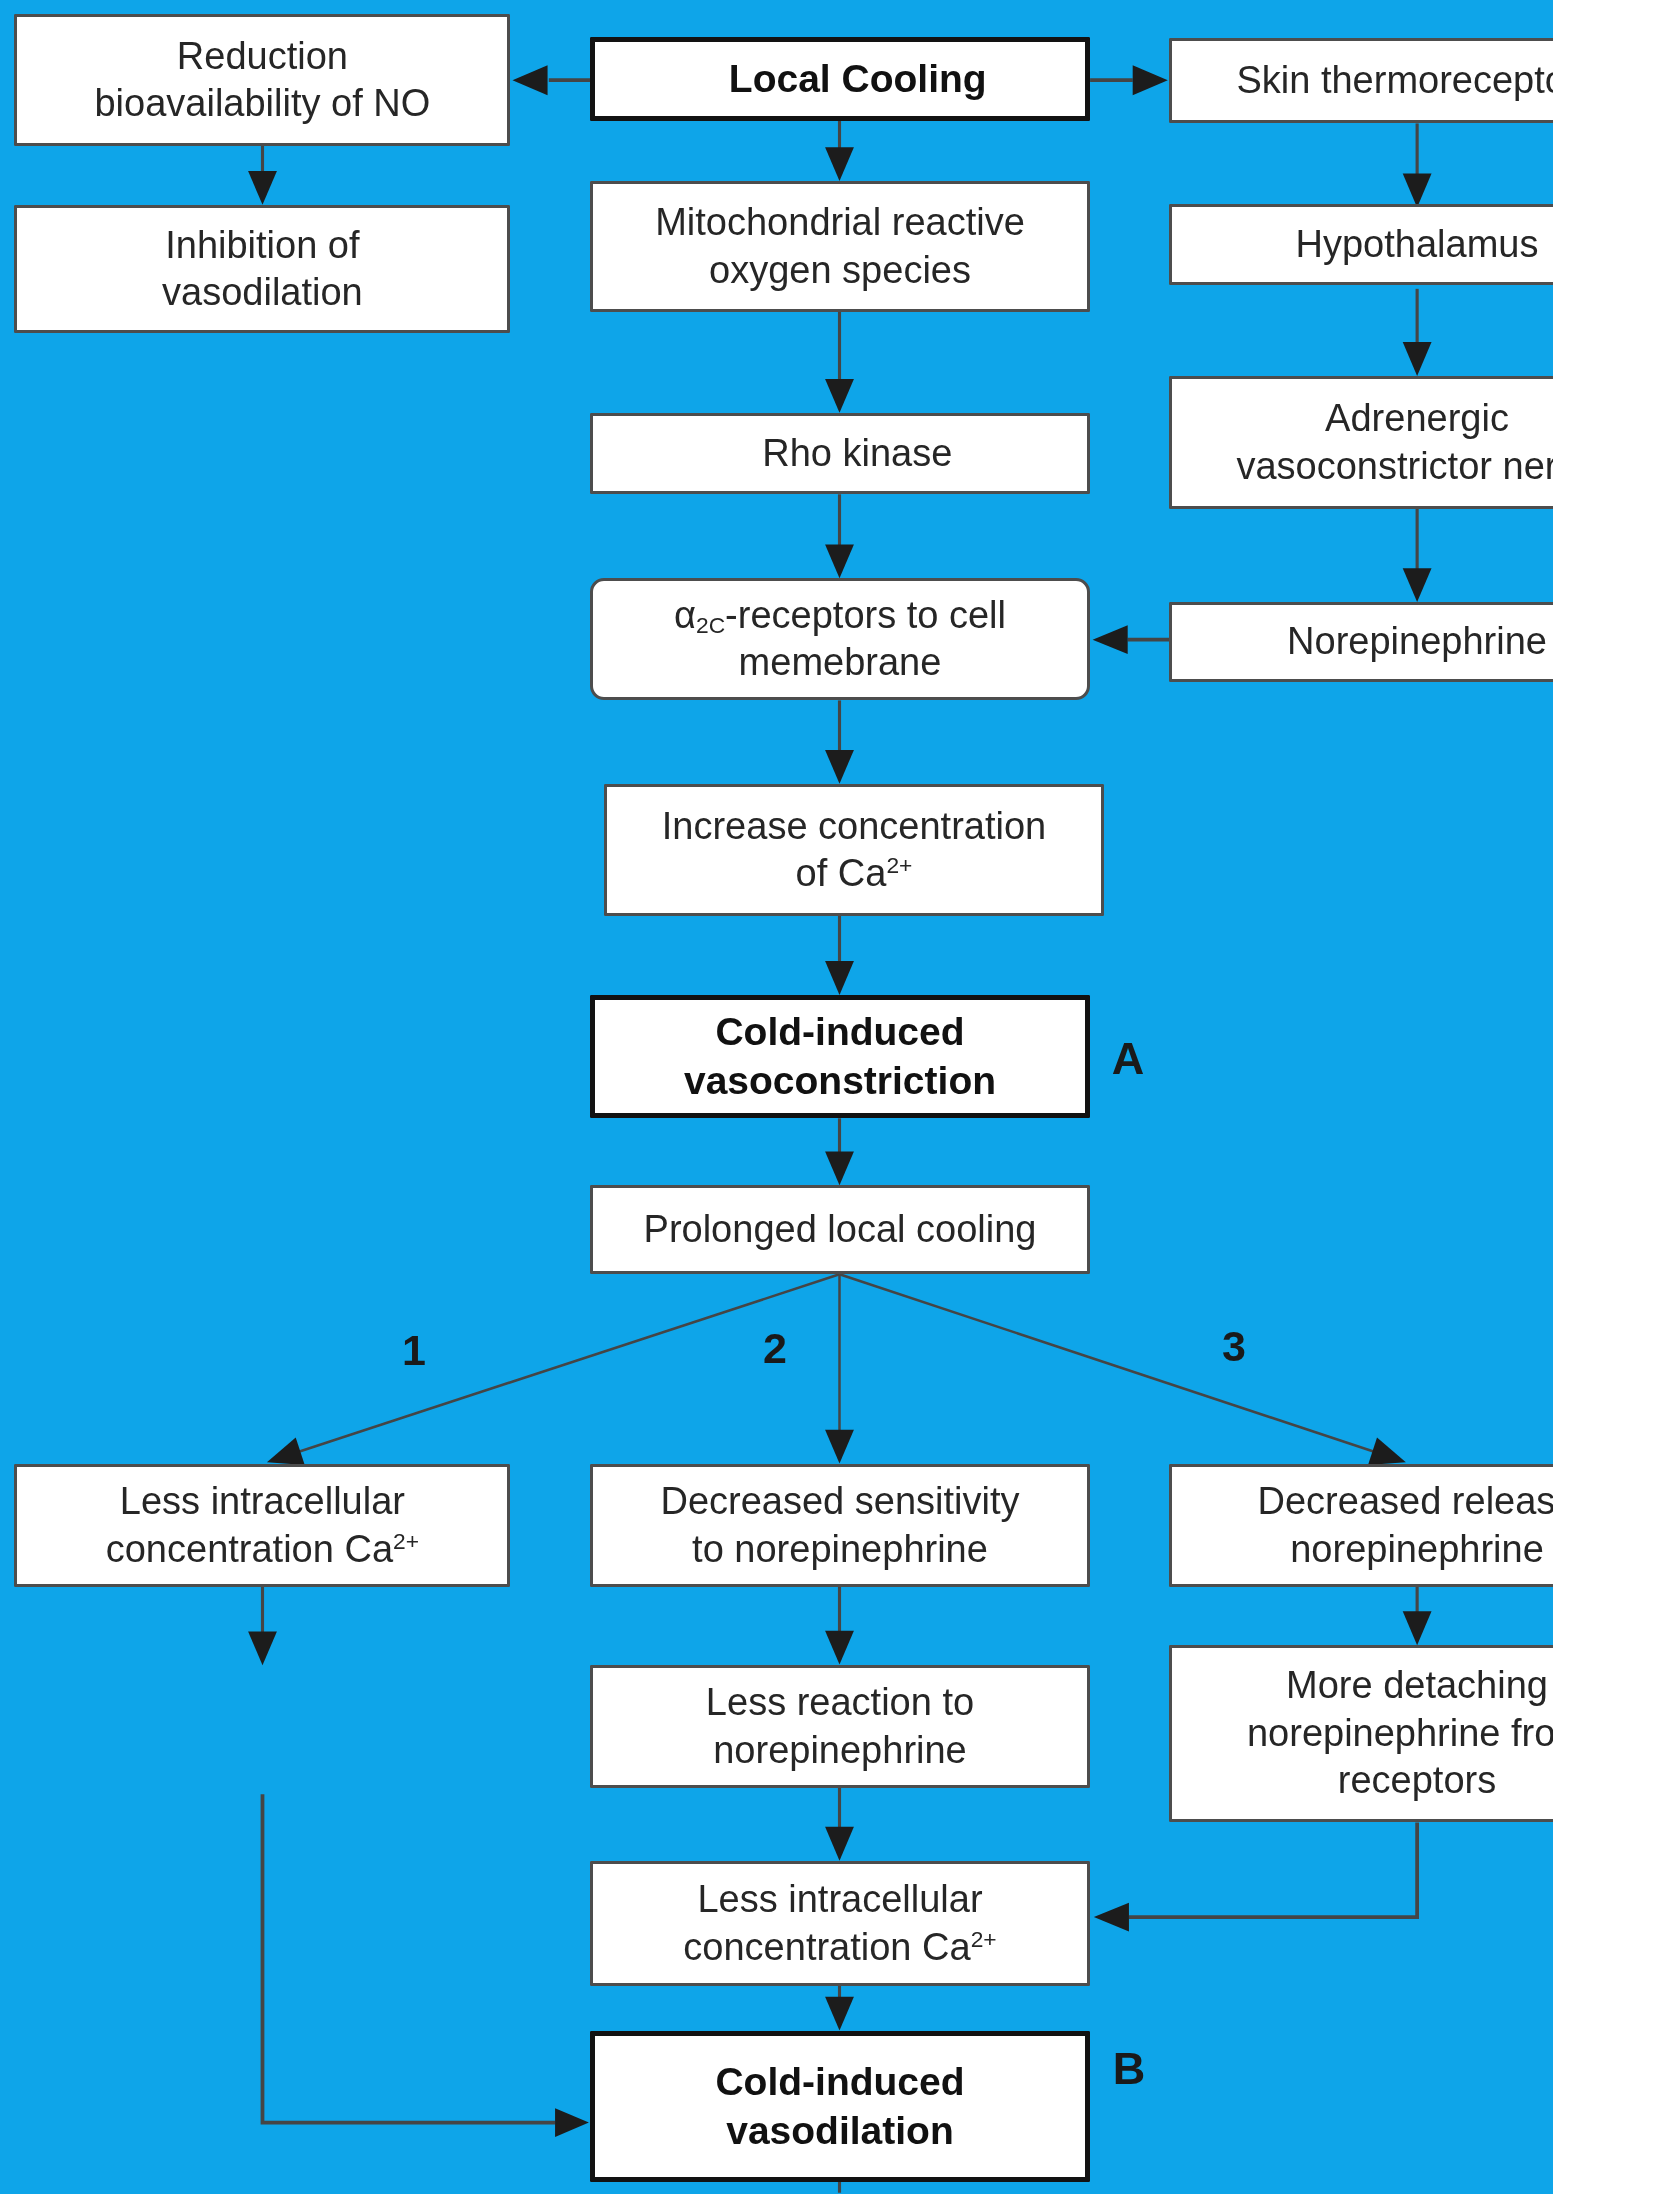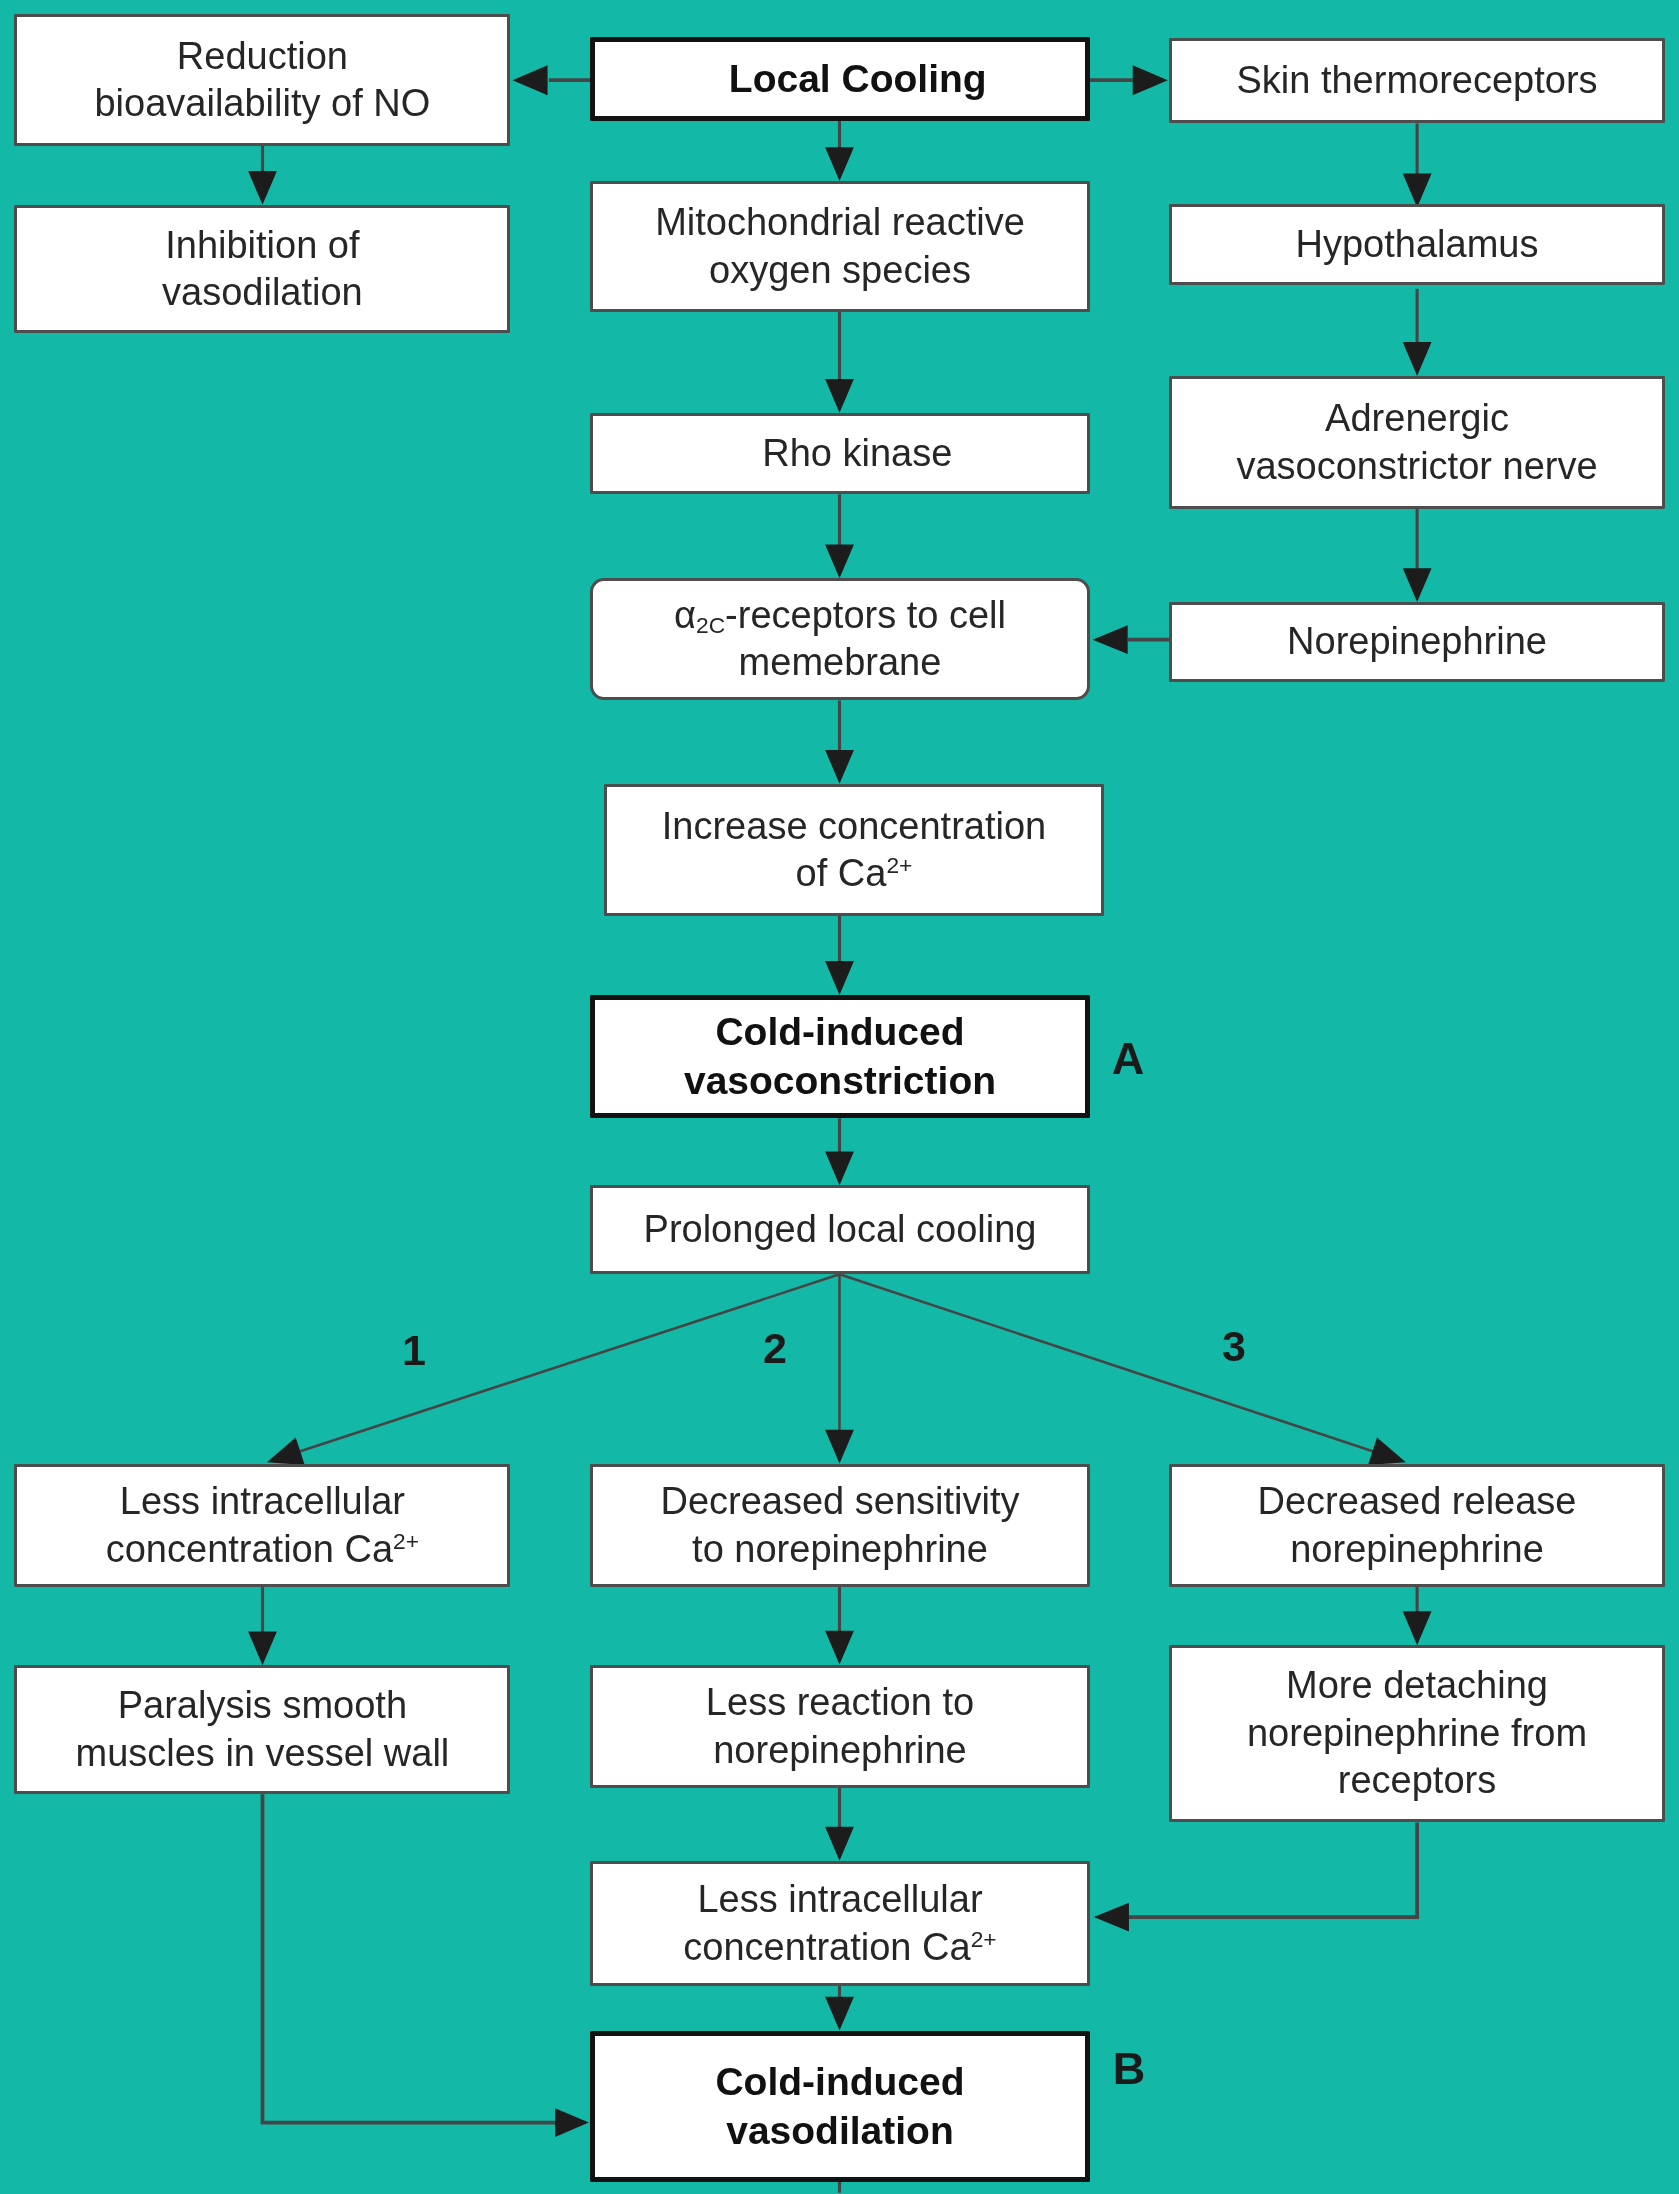--- a/index.html
+++ b/index.html
@@ -1,20 +1,20 @@
 <!DOCTYPE html>
 <html style="font-size:10px"><head>
 <meta charset="utf-8">
 <style>
   html, body { margin: 0; padding: 0; background: #ffffff; }
   #canvas {
     position: relative;
-    width: 1679px;
+    width: 1553px;
     height: 2194px;
-    background: #14b8a6;
+    background: #0ea5e9;
     font-family: "Liberation Sans", sans-serif;
     color: #262626;
     overflow: hidden;
   }
   #connectors {
     position: absolute;
     left: 0; top: 0;
     width: 1679px; height: 2194px;
     pointer-events: none;
   }
@@ -213,24 +213,20 @@
   </div>
   <div class="node" style="left:590px; top:1464px; width:500px; height:123px;">
     <span>Decreased sensitivity
 to norepinephrine</span>
   </div>
   <div class="node" style="left:1169px; top:1464px; width:496px; height:123px;">
     <span>Decreased release
 norepinephrine</span>
   </div>
 
-  <div class="node" style="left:14.4px; top:1665px; width:496px; height:129px;">
-    <span>Paralysis smooth
-muscles in vessel wall</span>
-  </div>
   <div class="node" style="left:590px; top:1665px; width:500px; height:123px;">
     <span>Less reaction to
 norepinephrine</span>
   </div>
   <div class="node" style="left:1169px; top:1645px; width:496px; height:177px;">
     <span>More detaching
 norepinephrine from
 receptors</span>
   </div>
 

